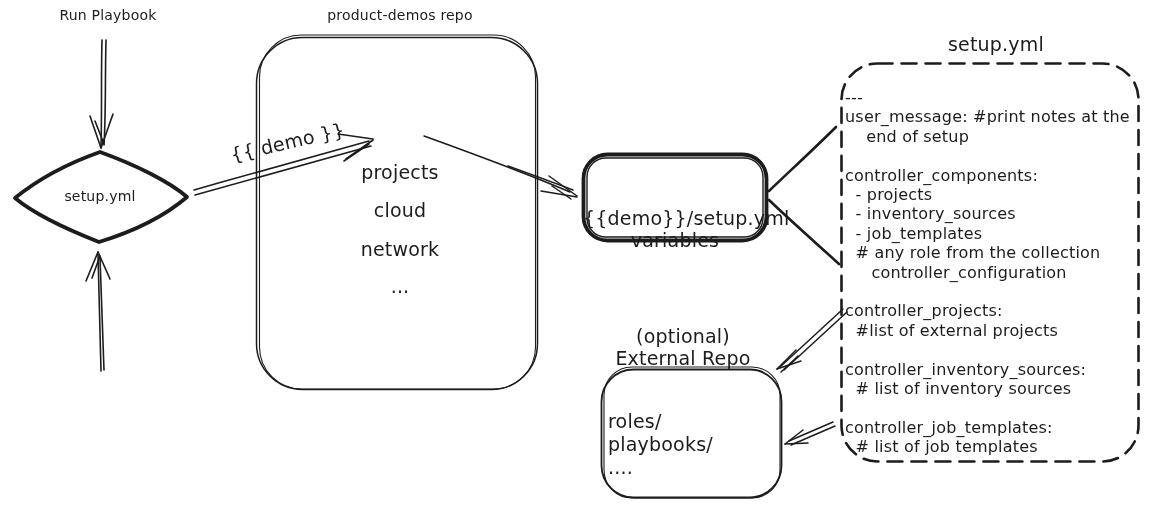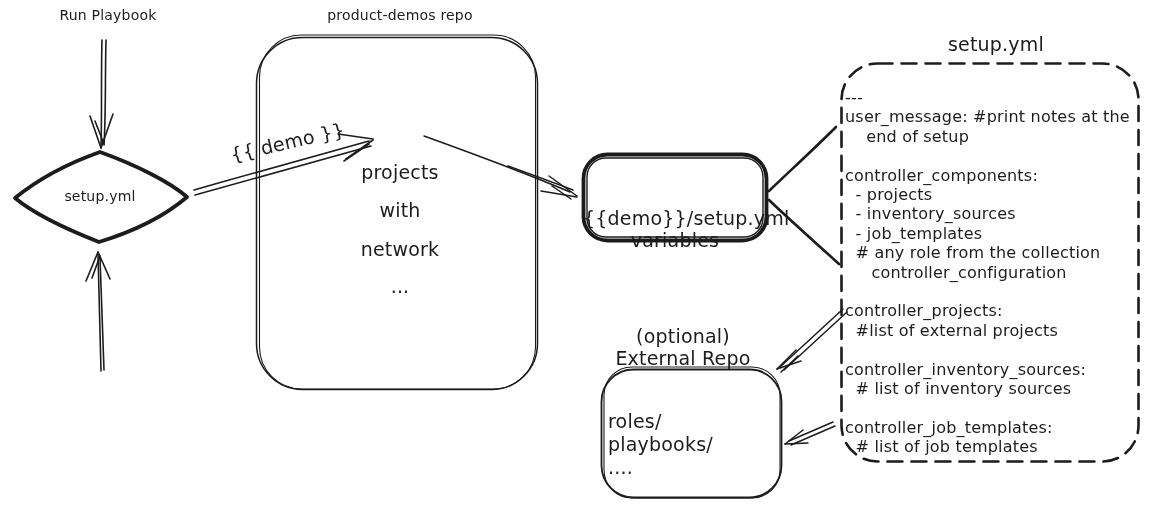--- a/index.html
+++ b/index.html
@@ -109,21 +109,21 @@
   <div class="t f20 c" style="left:50px; top:7px; width:116px;">Run Playbook</div>
 
   <div class="t f20 c" style="left:25px; top:188px; width:150px;">setup.yml</div>
 
 
   <div class="t f19" style="left:231px; top:145px; transform:rotate(-13deg); transform-origin:0 50%;">{{ demo }}</div>
 
   <div class="t f20 c" style="left:320px; top:7px; width:160px;">product-demos repo</div>
 
   <div class="t f19 c" style="left:340px; top:162px; width:120px;">projects</div>
-  <div class="t f19 c" style="left:340px; top:200px; width:120px;">with</div>
+  <div class="t f19 c" style="left:340px; top:200px; width:120px;">cloud</div>
   <div class="t f19 c" style="left:340px; top:239px; width:120px;">network</div>
   <div class="t f19 c" style="left:340px; top:276px; width:120px;">...</div>
 
   <div class="t f19 c" style="left:583px; top:167px; width:184px; line-height:22px;margin-top:40px;">{{demo}}/setup.yml
 variables</div>
 
   <div class="t f19 c" style="left:926px; top:34px; width:140px;">setup.yml</div>
 
   <div class="t yaml" style="left:845px; top:88px;">---
 user_message: #print notes at the

